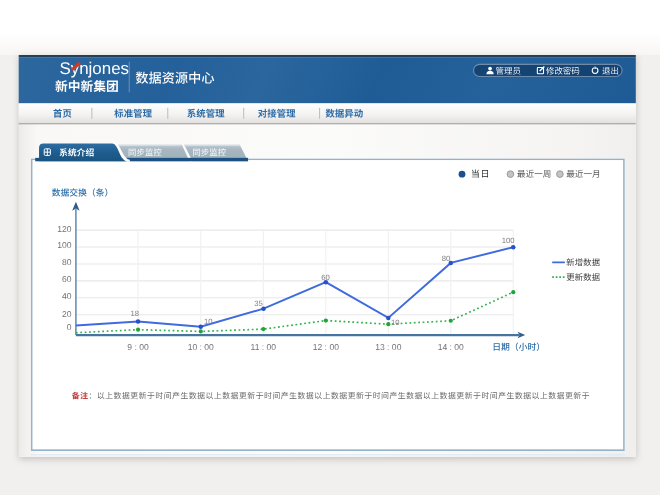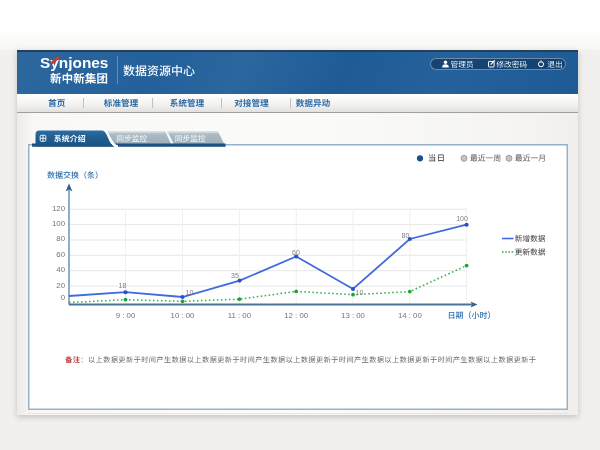--- a/index.html
+++ b/index.html
@@ -12,22 +12,22 @@
 <div class="abs" style="left:0;top:0;width:600px;height:50px;background:linear-gradient(#ffffff 60%,#f8f6f3);"></div>
 
 <div class="abs" style="left:17px;top:50px;width:561px;height:365px;background:linear-gradient(90deg,#eceBea 0%,#f9f8f7 3%,#fbfbfa 50%,#f5f4f3 90%,#f0efee 100%);box-shadow:0 2px 6px rgba(60,55,50,.25);"></div>
 
 <div class="abs" style="left:17px;top:50px;width:561px;height:44px;
   background:linear-gradient(115deg,#2c679e 0%,#24609a 25%,#2b669e 40%,#1f5c96 58%,#25619b 76%,#1e5a94 100%);
   border-top:2px solid #21415f;box-sizing:border-box;"></div>
 
 <div class="abs" style="left:117px;top:56px;width:1px;height:28px;background:rgba(255,255,255,.28);"></div>
 
-<div class="abs" style="left:40px;top:54px;width:80px;height:16px;color:rgba(255,255,255,0.99);
-  font-size:15.4px;font-weight:bold;letter-spacing:0px;">S<span style="position:relative;">y<span class="abs" style="left:-0.5px;top:5.2px;width:9.5px;height:2.6px;background:#cf3b28;transform:rotate(-40deg);border-radius:1px;"></span></span>njones</div>
+<div class="abs" style="left:54px;top:54px;width:80px;height:16px;color:rgba(255,255,255,0.99);
+  font-size:15.4px;font-weight:normal;letter-spacing:0px;">S<span style="position:relative;">y<span class="abs" style="left:-0.5px;top:5.2px;width:9.5px;height:2.6px;background:#cf3b28;transform:rotate(-40deg);border-radius:1px;"></span></span>njones</div>
 
 <div class="abs" style="left:430px;top:58px;width:136px;height:12px;border-radius:7px;
   background:rgba(10,45,85,.55);border:1px solid rgba(255,255,255,.38);box-sizing:border-box;"></div>
 <svg class="abs" style="left:430px;top:58px;z-index:5" width="136" height="12" viewBox="0 0 136 12">
 
   <g fill="#fff">
       <circle cx="15.5" cy="4.3" r="1.7"></circle>
       <path d="M12.2 9.6 a3.3 3.3 0 0 1 6.6 0 z"></path>
     </g>
 

